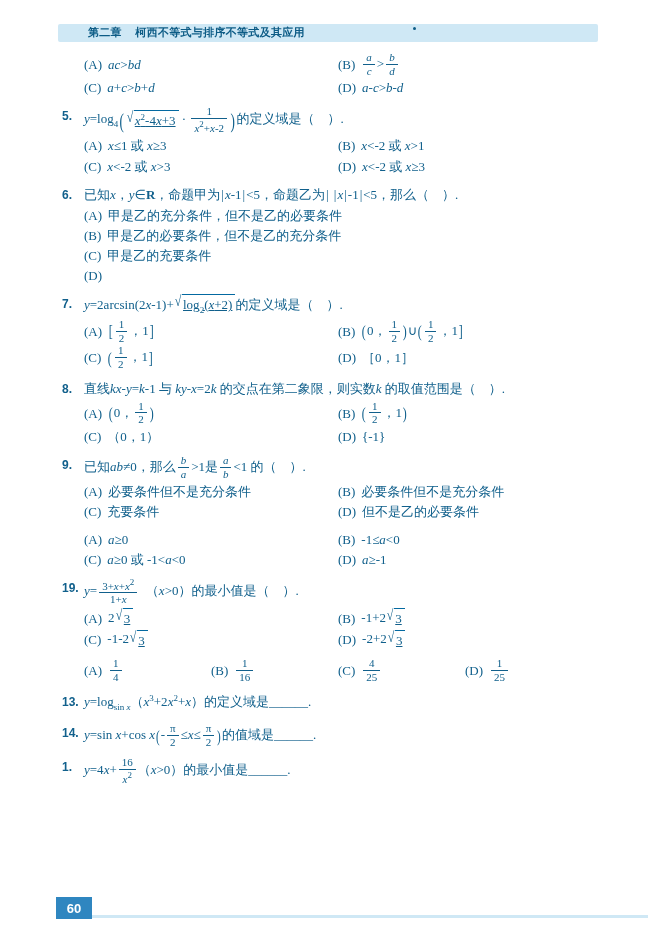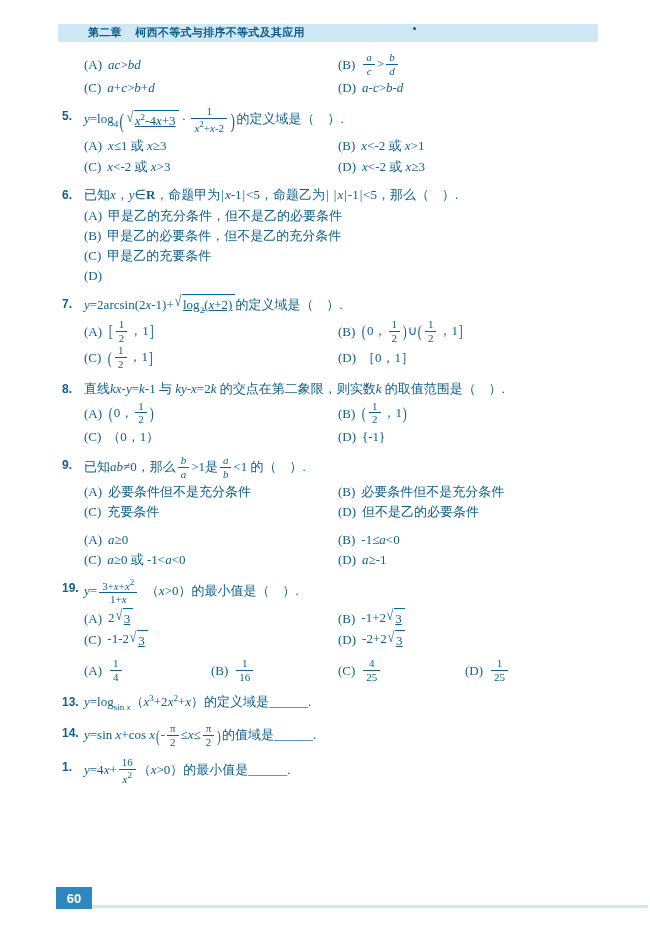--- a/index.html
+++ b/index.html
@@ -161,21 +161,21 @@
     font-size: 17px;
     transform: scaleX(0.7);
     vertical-align: middle;
     line-height: 0.9;
   }
   .abs { display:inline-block; padding:0 1px; }
   
   .footer {
     position: absolute;
     left: 56px;
-    bottom: 32px;
+    bottom: 22px;
     width: 110px;
     height: 24px;
   }
   .pagebox {
     position: absolute;
     left: 0;
     top: 0;
     width: 36px;
     height: 22px;
     background: #2f86c0;

